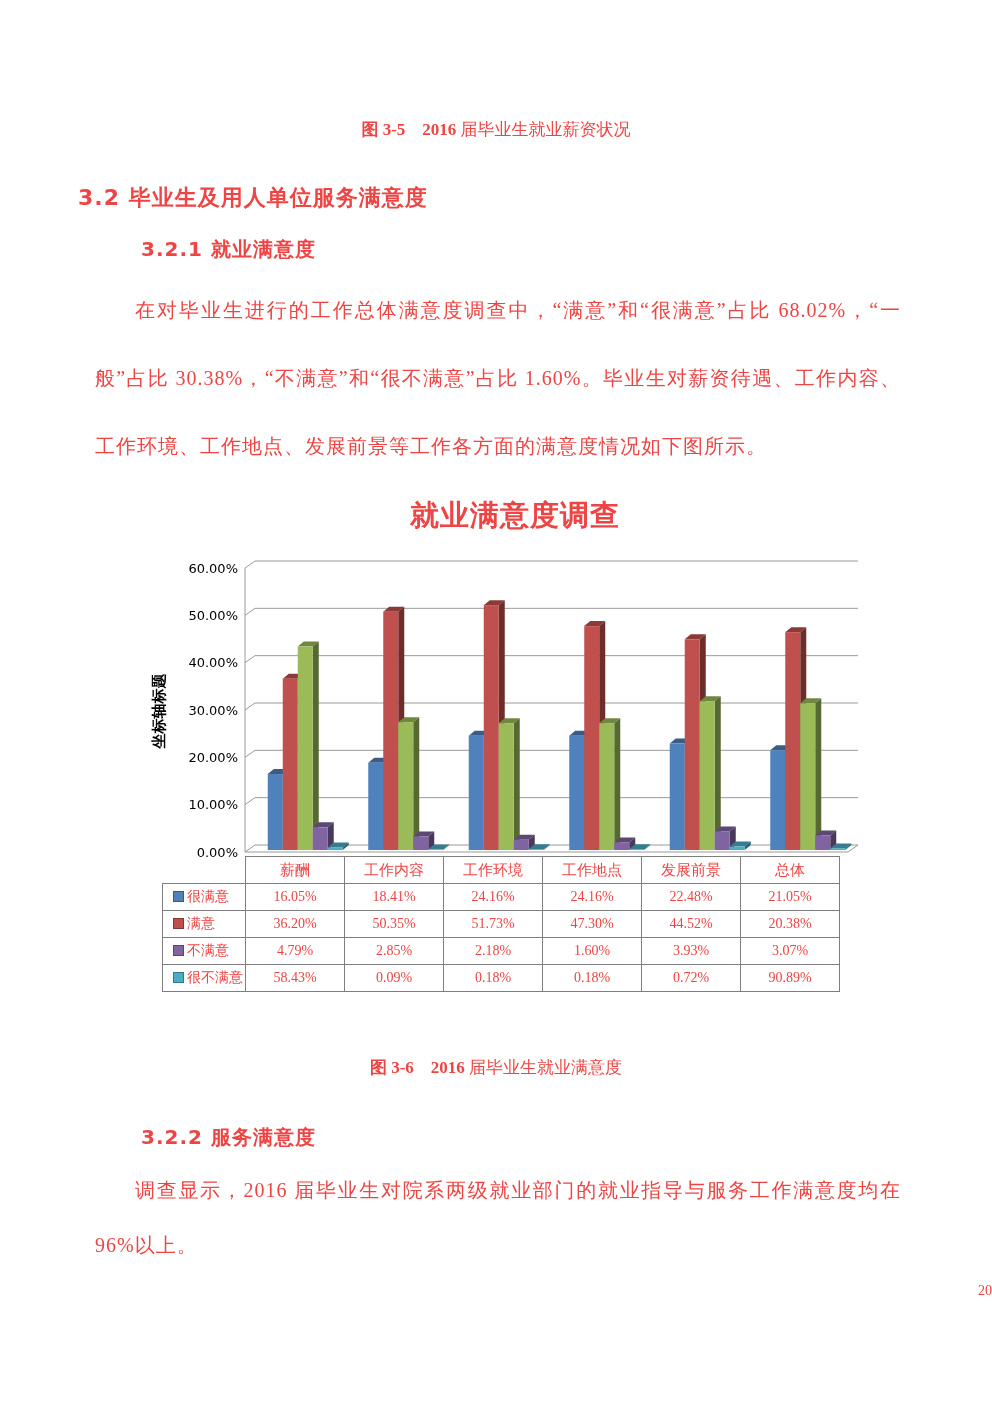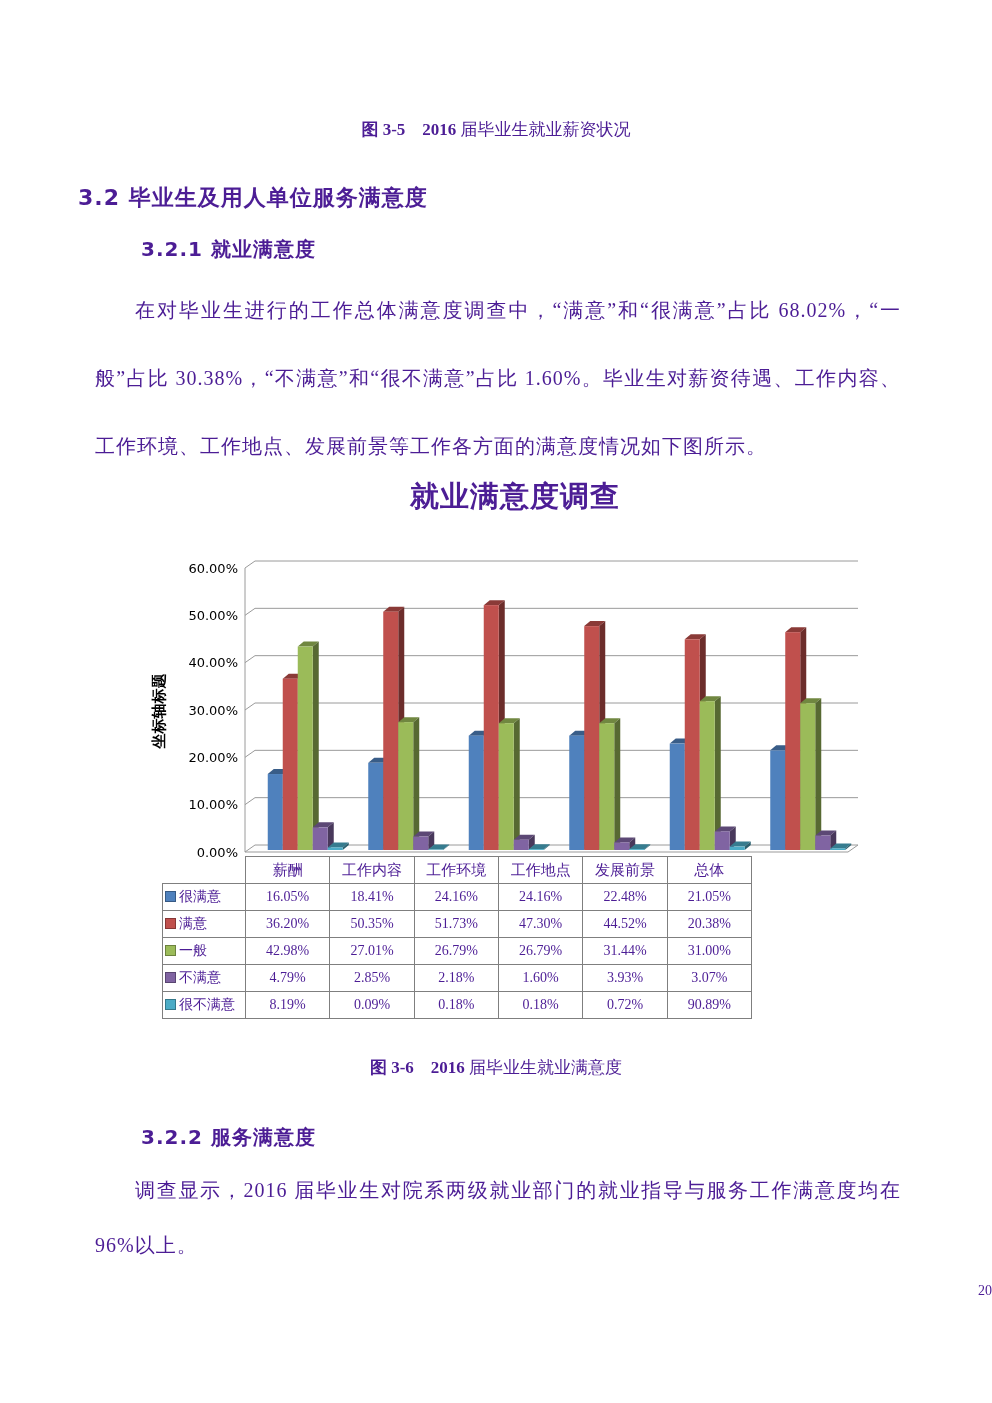--- a/index.html
+++ b/index.html
@@ -1,17 +1,17 @@
 <!DOCTYPE html>
 <html><head>
 <meta charset="utf-8">
 <style>
   html,body{margin:0;padding:0;background:#ffffff;}
   .page{
-    position:relative;width:992px;height:1403px;background:#ffffff;color:#4c1d95;
+    position:relative;width:992px;height:1403px;background:#ffffff;color:#ef4444;
     font-family:"Liberation Serif",serif;overflow:hidden;
   }
   .caption{position:absolute;left:0;width:100%;text-align:center;font-size:17px;}
   .caption .cap-bold{font-weight:bold;}
   #caption-top{top:118px;}
   #caption-bottom{top:1056px;}
   .h-sec{
     position:absolute;left:78px;top:183px;
     font-family:"DejaVu Sans",sans-serif;font-weight:bold;font-size:22px;letter-spacing:1px;
   }
@@ -21,35 +21,35 @@
   }
   #h-321{top:236px;}
   #h-322{top:1124px;}
   .para{
     position:absolute;left:95px;width:806px;
     font-size:20px;line-height:68px;text-align:justify;text-indent:2em;letter-spacing:1px;
   }
   #para-1{top:276px;}
   #para-2{top:1163px;line-height:55px;}
   #chart-title{
-    position:absolute;top:477px;left:150px;width:730px;text-align:center;
+    position:absolute;top:496px;left:150px;width:730px;text-align:center;
     font-family:"DejaVu Sans",sans-serif;font-weight:bold;font-size:29px;letter-spacing:1px;
   }
   #chart{position:absolute;top:543px;left:150px;width:730px;height:334px;z-index:2;}
   #data-table{
-    position:absolute;top:856px;left:162px;width:590px;z-index:1;
+    position:absolute;top:856px;left:162px;width:678px;z-index:1;
     border-collapse:collapse;table-layout:fixed;font-size:14px;background:#fff;
   }
   #data-table th,#data-table td{
     border:1px solid #7f7f7f;height:26px;padding:0;text-align:center;
     font-weight:normal;overflow:hidden;white-space:nowrap;
   }
   #data-table th{font-size:15px;}
   #data-table td.corner{border:none;background:transparent;}
-  #data-table td.legend-cell{text-align:left;padding-left:2px;font-size:14px;}
+  #data-table td.legend-cell{text-align:left;padding-left:10px;font-size:14px;}
   .sq{display:inline-block;width:9px;height:9px;margin:0 3px 2px 0;vertical-align:middle;border:1px solid rgba(0,0,0,.3);}
   #page-number{position:absolute;top:1283px;left:0;width:100%;text-align:right;font-size:14px;}
 </style>
 </head>
 <body>
 
 <div class="page">
 
   <div id="caption-top" class="caption"><span class="cap-bold">图 3-5　2016</span><span> 届毕业生就业薪资状况</span></div>
 
@@ -208,40 +208,31 @@
         <tr>
           <td class="legend-cell"><span class="sq" style="background:#C0504D"></span><span>满意</span></td>
           <td>36.20%</td>
           <td>50.35%</td>
           <td>51.73%</td>
           <td>47.30%</td>
           <td>44.52%</td>
           <td>20.38%</td>
         </tr>
         <tr>
-          <td class="legend-cell"><span class="sq" style="background:#9BBB59"></span><span>一般</span></td>
-          <td>42.98%</td>
-          <td>27.01%</td>
-          <td>26.79%</td>
-          <td>26.79%</td>
-          <td>31.44%</td>
-          <td>31.00%</td>
-        </tr>
-        <tr>
           <td class="legend-cell"><span class="sq" style="background:#8064A2"></span><span>不满意</span></td>
           <td>4.79%</td>
           <td>2.85%</td>
           <td>2.18%</td>
           <td>1.60%</td>
           <td>3.93%</td>
           <td>3.07%</td>
         </tr>
         <tr>
           <td class="legend-cell"><span class="sq" style="background:#4BACC6"></span><span>很不满意</span></td>
-          <td>8.19%</td>
+          <td>58.43%</td>
           <td>0.09%</td>
           <td>0.18%</td>
           <td>0.18%</td>
           <td>0.72%</td>
           <td>90.89%</td>
         </tr>
       </tbody>
     </table>
 
   <div id="caption-bottom" class="caption"><span class="cap-bold">图 3-6　2016</span><span> 届毕业生就业满意度</span></div>

